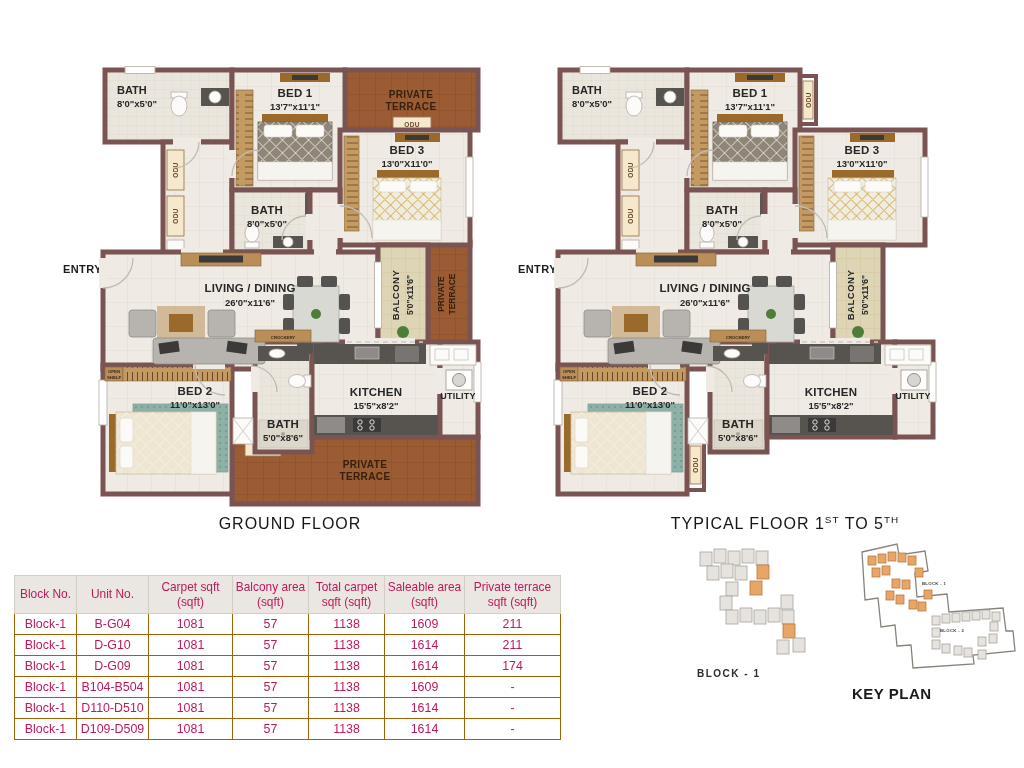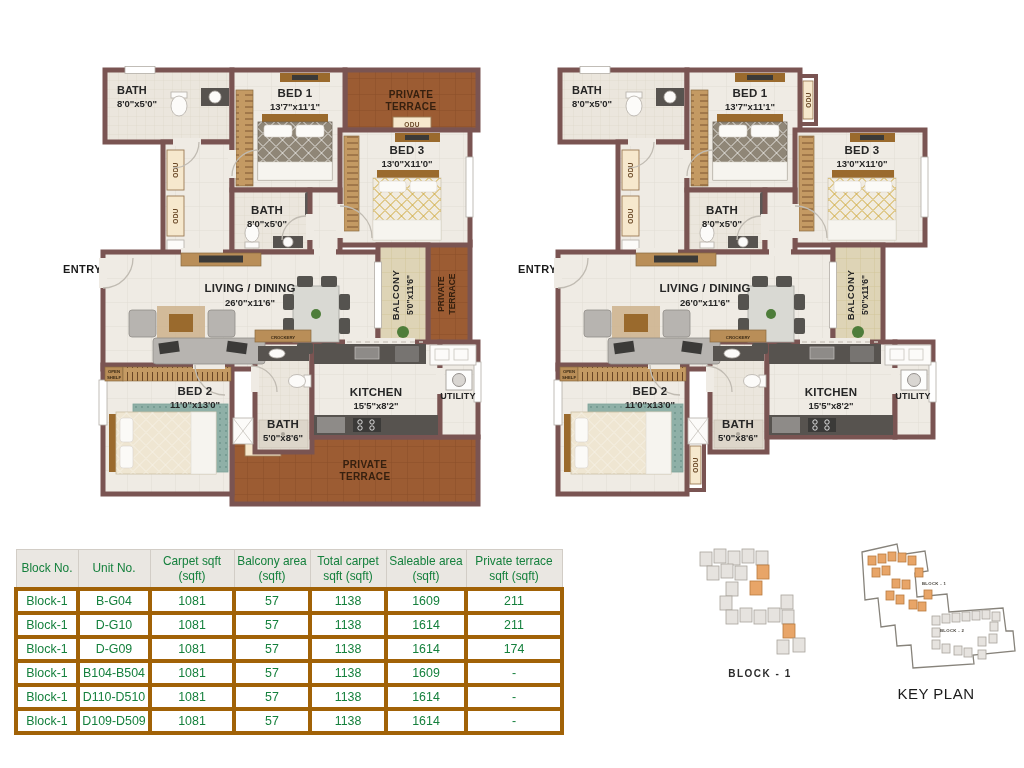--- a/index.html
+++ b/index.html
@@ -52,31 +52,31 @@
   .t-terr{font-weight:bold;font-size:10px;fill:#36200f;text-anchor:middle;letter-spacing:.4px;}
   .t-terrs{font-weight:bold;font-size:8.5px;fill:#36200f;text-anchor:middle;}
   .t-odu{font-weight:bold;font-size:6.5px;fill:#6a4826;text-anchor:middle;letter-spacing:.3px;}
   .t-tiny{font-weight:bold;font-size:4.3px;fill:#3c2a14;text-anchor:middle;}
   .t-balc{font-weight:bold;font-size:9.5px;fill:#262626;text-anchor:middle;letter-spacing:.5px;}
   .t-balcd{font-weight:bold;font-size:8.5px;fill:#262626;text-anchor:middle;}
   .t-util{font-weight:bold;font-size:9px;fill:#262626;text-anchor:middle;letter-spacing:.2px;}
   .t-mini{font-weight:bold;font-size:4.3px;fill:#4a463f;text-anchor:middle;letter-spacing:.3px;}
 
   
-  .area-table{position:absolute;left:14px;top:549px;width:546px;border-collapse:collapse;
-              table-layout:fixed;font-size:12.4px;color:#15803d;}
+  .area-table{position:absolute;left:14px;top:575px;width:546px;border-collapse:collapse;
+              table-layout:fixed;font-size:12.4px;color:#be185d;}
   .area-table th{background:#eae7e2;font-weight:normal;font-size:11.9px;line-height:1.22;
                  padding:4px 2px;border:1px solid #d2cdc6;text-align:center;vertical-align:middle;}
-  .area-table td{padding:2px 2px;border:4px solid #a16207;text-align:center;height:16px;
+  .area-table td{padding:2px 2px;border:1px solid #a16207;text-align:center;height:16px;
                  white-space:nowrap;overflow:hidden;}
 
   
-  .mini{position:absolute;text-align:center;}
+  .mini{position:absolute;}
   .mini-caption{font-weight:bold;font-size:10px;letter-spacing:1.5px;color:#2b2b2b;margin-top:6px;}
-  .mini-caption.big{font-size:15px;font-weight:normal;letter-spacing:.5px;color:#1b1b1b;margin-top:3px;}
+  .mini-caption.big{font-size:15px;font-weight:bold;letter-spacing:.5px;color:#1b1b1b;margin-top:3px;}
   .ku{fill:#e6e3df;stroke:#a8a39b;stroke-width:.8;}
   .ko{fill:#e8a568;stroke:#b97b3f;stroke-width:.8;}
   .kb{fill:#ffffff;stroke:#87837b;stroke-width:1.3;}
 </style>
 </head>
 <body>
 
 <svg width="0" height="0" style="position:absolute" aria-hidden="true">
   <defs>
     <pattern id="tileFloor" width="24" height="24" patternUnits="userSpaceOnUse">
@@ -336,20 +336,21 @@
     <text x="140" y="333" class="t-room">BED 2</text>
     <text x="140" y="346" class="t-dim">11'0"x13'0"</text>
     <text x="228" y="366" class="t-room">BATH</text>
     <text x="228" y="379" class="t-dim">5'0"x8'6"</text>
     <text x="321" y="334" class="t-room">KITCHEN</text>
     <text x="321" y="347" class="t-dim">15'5"x8'2"</text>
     <text x="403" y="337" class="t-util">UTILITY</text>
   </g>
 </svg>
 
+    <div class="plan-caption" style="left:35px"><span>GROUND FLOOR</span><sup></sup><span></span><sup></sup></div>
   </div>
 
   <div class="plan-wrap" style="left:510px;top:62px">
 <svg class="plan-svg" viewBox="0 0 435 452" width="435" height="452">
 
   <g>
     <text x="8" y="211" class="t-entry">ENTRY</text>
     <polygon points="46,201 57,208 46,215" fill="#c8242b"></polygon>
   </g>
 
@@ -554,20 +555,21 @@
     <text x="140" y="333" class="t-room">BED 2</text>
     <text x="140" y="346" class="t-dim">11'0"x13'0"</text>
     <text x="228" y="366" class="t-room">BATH</text>
     <text x="228" y="379" class="t-dim">5'0"x8'6"</text>
     <text x="321" y="334" class="t-room">KITCHEN</text>
     <text x="321" y="347" class="t-dim">15'5"x8'2"</text>
     <text x="403" y="337" class="t-util">UTILITY</text>
   </g>
 </svg>
 
+    <div class="plan-caption" style="left:75px"><span>TYPICAL FLOOR 1</span><sup>ST</sup><span> TO 5</span><sup>TH</sup></div>
   </div>
 
   <table class="area-table">
     <colgroup>
       <col style="width:62px">
         <col style="width:72px">
         <col style="width:84px">
       <col style="width:76px">
         <col style="width:76px">
         <col style="width:80px">

